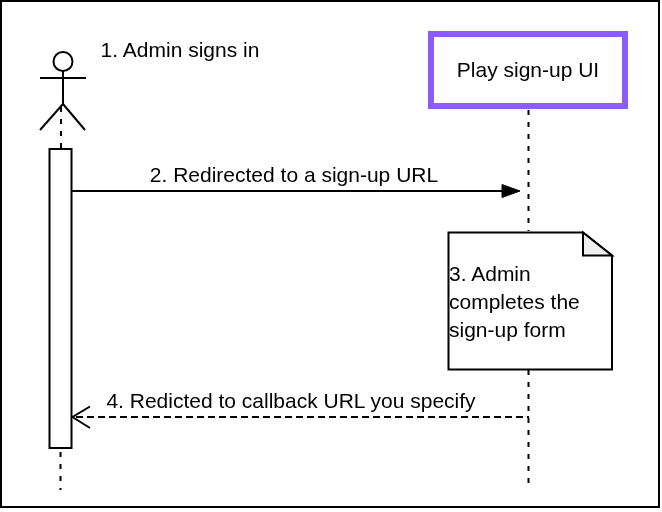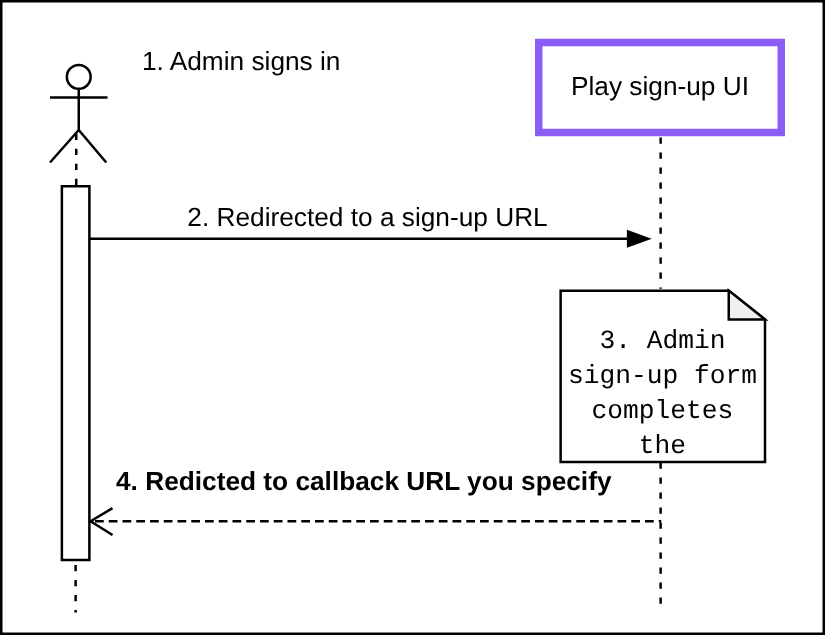--- a/index.html
+++ b/index.html
@@ -32,54 +32,52 @@
     height: 512px;
   }
   .label {
     position: absolute;
     text-align: center;
     font-size: 21px;
     line-height: 24px;
     white-space: nowrap;
   }
   .label-step1 {
-    left: 83px; top: 34px;
+    left: 70px; top: 34px;
     width: 220px;
     line-height: 31px;
     text-align: center;
   }
   .label-step2 {
     left: 129px; top: 163px;
     width: 330px;
   }
   .label-step4 {
-    left: 81px; top: 374px;
+    left: 81px; top: 389px;
     width: 420px;
-    font-weight: bold;
   }
   .participant-box {
     position: absolute;
     left: 428px; top: 31px;
     width: 200px; height: 78px;
     border: 6px solid #8b5cf6;
     box-sizing: border-box;
     background: #ffffff;
     display: flex;
     align-items: center;
     justify-content: center;
     font-size: 21px;
   }
   .note-text {
     position: absolute;
     left: 449px; top: 260px;
     width: 162px;
-    text-align: center;
+    text-align: left;
     font-size: 21px;
     line-height: 28px;
-    font-family: Liberation Mono, monospace;
   }
 </style>
 </head>
 <body>
 
 <div class="stage">
 
   <div class="frame"></div>
 
   <svg class="shapes" viewBox="0 0 662 512" xmlns="http://www.w3.org/2000/svg">
@@ -120,19 +118,19 @@
   </div>
 
   <div class="participant-box">
     <span>Play sign-up UI</span>
   </div>
 
   <div class="label label-step2">2. Redirected to a sign-up URL</div>
 
   <div class="note-text">
     <div>3. Admin</div>
+    <div>completes the</div>
     <div>sign-up form</div>
-    <div>completes the</div>
   </div>
 
   <div class="label label-step4">4. Redicted to callback URL you specify</div>
 
 </div>
 
 </body></html>

